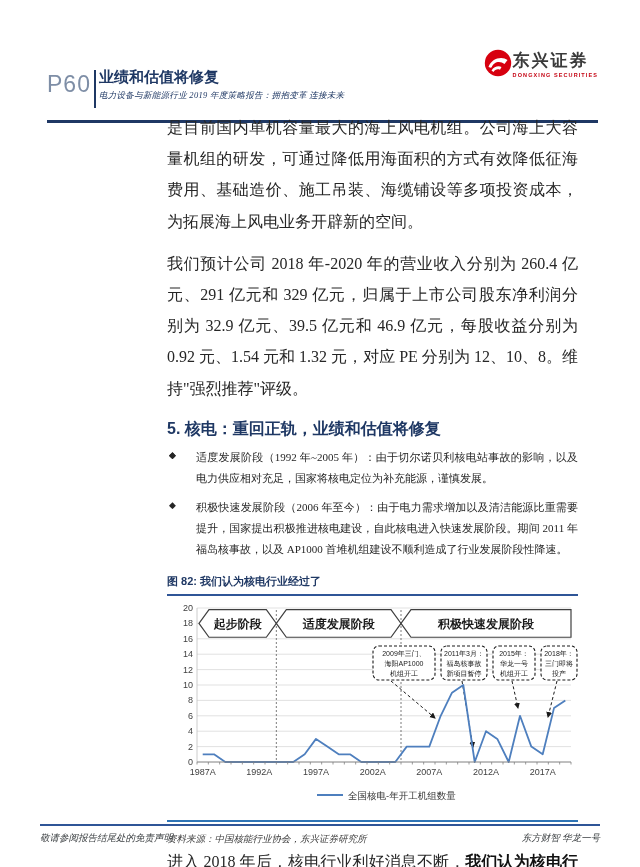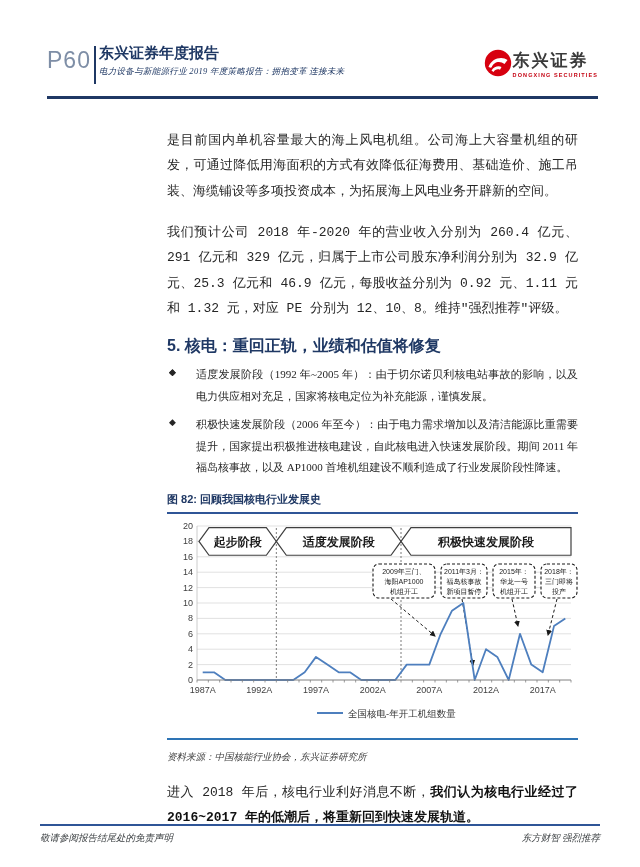--- a/index.html
+++ b/index.html
@@ -2,35 +2,35 @@
 <html><head>
 <meta charset="utf-8">
 <style>
   html,body{margin:0;padding:0;background:#e9e9e9;}
   .page{width:640px;height:867px;background:#ffffff;position:relative;overflow:hidden;
         font-family:"Liberation Serif","DejaVu Serif",serif;color:#262626;margin:0 auto;}
   
   .header{position:absolute;left:47px;right:42px;top:44px;display:flex;
           justify-content:space-between;align-items:flex-start;padding-bottom:12px;
           border-bottom:3px solid #1F3864;}
-  .header-left{display:flex;align-items:flex-start;gap:3px;}
+  .header-left{display:flex;align-items:flex-start;gap:3px;margin-top:24px;}
   .pagenum{font-family:"Liberation Sans","DejaVu Sans",sans-serif;font-size:23px;
            color:#7E8EA6;padding-top:3px;letter-spacing:1px;}
   .hdr-divider{width:2px;height:38px;background:#1F3864;margin-top:2px;}
   .rtitle{font-family:"Liberation Sans","DejaVu Sans",sans-serif;font-weight:bold;
           font-size:15px;color:#1F3864;line-height:1.2;}
   .rsub{font-size:8.5px;color:#1F3864;margin-top:4px;font-style:italic;letter-spacing:.3px;}
   .logo{display:flex;align-items:center;padding-top:4px;}
   .logo-cn{font-family:"Liberation Sans","DejaVu Sans",sans-serif;font-weight:bold;
            font-size:17px;color:#3A3A3A;letter-spacing:2px;line-height:1;}
   .logo-en{font-family:"Liberation Sans","DejaVu Sans",sans-serif;font-weight:bold;
            font-size:5.5px;color:#C40010;letter-spacing:1.1px;margin-top:3px;}
   
   .main{position:absolute;left:167px;width:411px;top:112px;}
-  p.bodytext{font-size:13px;line-height:1.95;text-align:justify;margin:16px 0 11px 0;font-family:Liberation Mono, monospace;}
+  p.bodytext{font-size:16px;line-height:1.95;text-align:justify;margin:0 0 11px 0;}
   h1.sec{font-family:"Liberation Sans","DejaVu Sans",sans-serif;font-size:16px;
          color:#1F3864;margin:15px 0 2px 0;font-weight:bold;}
   h2.subsec{font-family:"Liberation Sans","DejaVu Sans",sans-serif;font-size:12.5px;
             color:#1F3864;margin:0 0 8px 0;font-weight:bold;}
   ul.bullets{list-style:none;margin:2px 0 8px 0;padding:0;}
   ul.bullets li{position:relative;padding-left:29px;font-size:11px;line-height:1.95;
                 text-align:justify;margin-bottom:7px;}
   .bullet-marker{position:absolute;left:2px;top:0;font-size:9px;color:#262626;}
   
   .fig{margin-top:13px;}
@@ -49,21 +49,21 @@
 </head>
 <body>
 
 <div class="page">
 
   <div class="header">
     <div class="header-left">
       <div class="pagenum">P60</div>
       <div class="hdr-divider"></div>
       <div>
-        <div class="rtitle">东兴证券年度报告</div>
+        <div class="rtitle">业绩和估值将修复</div>
         <div class="rsub">电力设备与新能源行业 2019 年度策略报告：拥抱变革 连接未来</div>
       </div>
     </div>
     <div class="logo">
       <span>
         <svg width="30" height="30" viewBox="0 0 30 30">
           <circle cx="15" cy="15" r="13.2" fill="#D7000F"></circle>
           <path d="M5.5 19 C8 10.5 19 7.5 24.5 12 L21.5 16 C17 12.5 10.5 13.5 8.5 20 Z" fill="#ffffff"></path>
           <path d="M7 21.5 C10 16 16 14.5 20 16.5 L18 19.5 C14.5 18 11 19 9.5 22.5 Z" fill="#D7000F"></path>
           <path d="M8.5 22.5 C11 18.5 15.5 17.5 18.5 19 L17 21.8 C14.5 20.8 12 21.5 10.5 24 Z" fill="#ffffff"></path>
@@ -71,40 +71,40 @@
       </span>
       <div>
         <div class="logo-cn">东兴证券</div>
         <div class="logo-en">DONGXING SECURITIES</div>
       </div>
     </div>
   </div>
 
   <div class="main">
     <p class="bodytext">是目前国内单机容量最大的海上风电机组。公司海上大容量机组的研发，可通过降低用海面积的方式有效降低征海费用、基础造价、施工吊装、海缆铺设等多项投资成本，为拓展海上风电业务开辟新的空间。</p>
-    <p class="bodytext">我们预计公司 2018 年-2020 年的营业收入分别为 260.4 亿元、291 亿元和 329 亿元，归属于上市公司股东净利润分别为 32.9 亿元、25.3 亿元和 46.9 亿元，每股收益分别为 0.92 元、1.11 元和 1.32 元，对应 PE 分别为 12、10、8。维持"强烈推荐"评级。</p>
+    <p class="bodytext">我们预计公司 2018 年-2020 年的营业收入分别为 260.4 亿元、291 亿元和 329 亿元，归属于上市公司股东净利润分别为 32.9 亿元、39.5 亿元和 46.9 亿元，每股收益分别为 0.92 元、1.54 元和 1.32 元，对应 PE 分别为 12、10、8。维持"强烈推荐"评级。</p>
 
     <h1 class="sec">5. 核电：重回正轨，业绩和估值将修复</h1>
 
     <ul class="bullets">
       <li>
         <span class="bullet-marker">◆</span>
       </li>
       <li>
         <span class="bullet-marker">◆</span>
         <span>适度发展阶段（1992 年~2005 年）：由于切尔诺贝利核电站事故的影响，以及电力供应相对充足，国家将核电定位为补充能源，谨慎发展。</span>
       </li>
       <li>
         <span class="bullet-marker">◆</span>
         <span>积极快速发展阶段（2006 年至今）：由于电力需求增加以及清洁能源比重需要提升，国家提出积极推进核电建设，自此核电进入快速发展阶段。期间 2011 年福岛核事故，以及 AP1000 首堆机组建设不顺利造成了行业发展阶段性降速。</span>
       </li>
     </ul>
 
     <div class="fig">
-      <div class="fig-title">图 82: 回顾我国核电行业发展史</div>
+      <div class="fig-title">图 82: 我们认为核电行业经过了</div>
       <div class="chart-wrap" id="chart"><svg viewBox="0 0 411 212" width="411" height="212">
             <defs>
               <marker id="ah" markerWidth="7" markerHeight="7" refX="5" refY="3" orient="auto">
                 <path d="M0,0 L6,3 L0,6 Z" fill="#1a1a1a"></path>
               </marker>
             </defs>
             <g>
               <line x1="30" x2="404" y1="144.6" y2="144.6" stroke="#D9D9D9" stroke-width="0.8"></line>
               <line x1="30" x2="404" y1="129.2" y2="129.2" stroke="#D9D9D9" stroke-width="0.8"></line>
               <line x1="30" x2="404" y1="113.8" y2="113.8" stroke="#D9D9D9" stroke-width="0.8"></line>
@@ -225,16 +225,16 @@
       <div class="fig-source">资料来源：中国核能行业协会，东兴证券研究所</div>
     </div>
 
     <p class="bodytext closing">
       <span>进入 2018 年后，核电行业利好消息不断，</span><b>我们认为核电行业经过了 2016~2017 年的低潮后，将重新回到快速发展轨道。</b>
     </p>
   </div>
 
   <div class="footer">
     <span>敬请参阅报告结尾处的免责声明</span>
-    <span>东方财智 强烈推荐</span>
+    <span>东方财智 华龙一号</span>
   </div>
 
 </div>
 
 </body></html>

